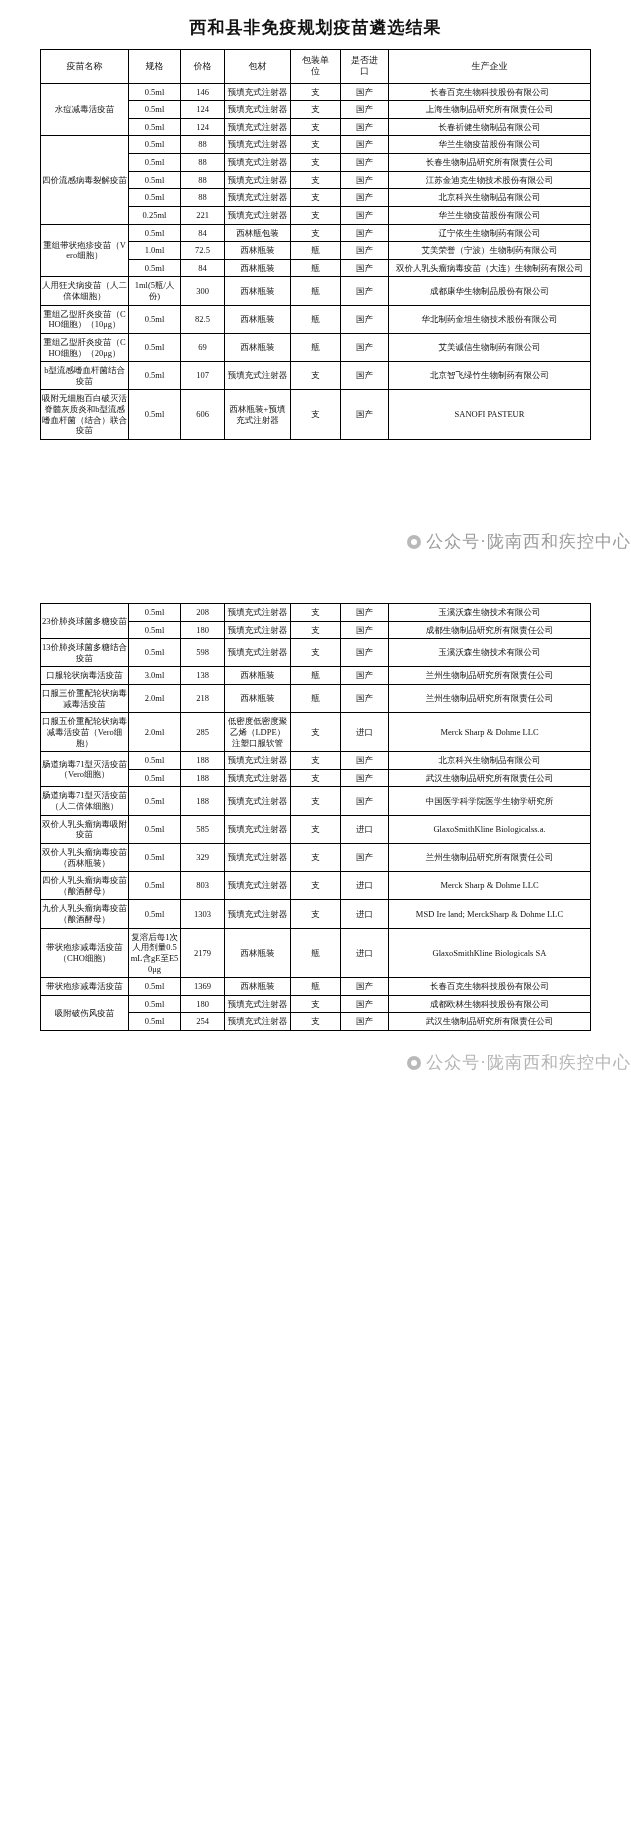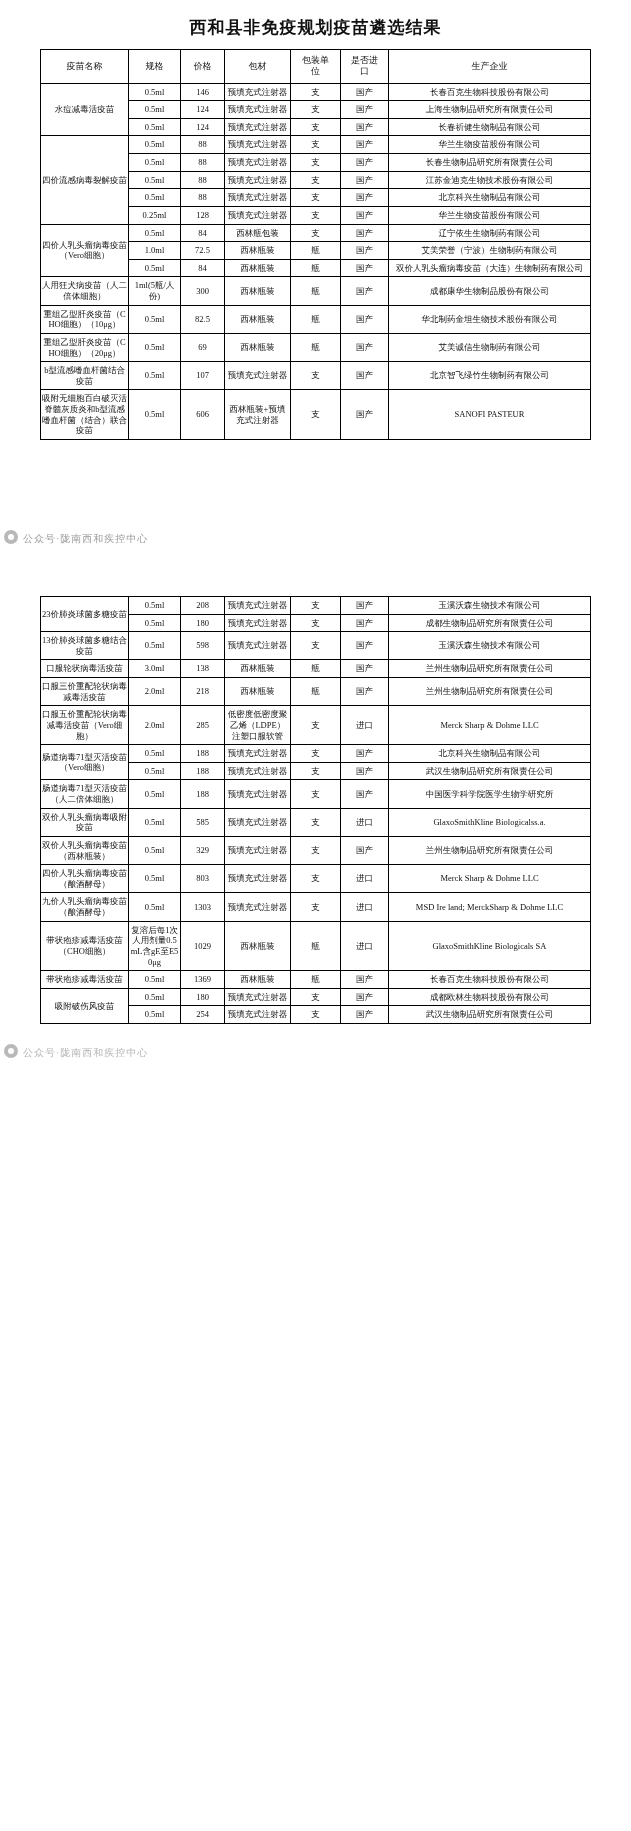--- a/index.html
+++ b/index.html
@@ -56,24 +56,24 @@
   }
   .col-name  { width: 88px; }
   .col-spec  { width: 52px; }
   .col-price { width: 44px; }
   .col-pack  { width: 66px; }
   .col-unit  { width: 50px; }
   .col-imp   { width: 48px; }
   .col-maker { width: auto; }
 
   .watermark {
-    text-align: left;
+    text-align: right;
     color: #9b9b9b;
-    font-size: 10px;
-    padding: 26px 0 10px 4px;
+    font-size: 17px;
+    padding: 26px 0 10px 12px;
     letter-spacing: 1px;
   }
   .watermark .wm-logo {
     display: inline-block;
     width: 14px;
     height: 14px;
     border-radius: 50%;
     background: #b9b9b9;
     vertical-align: -2px;
     margin-right: 5px;
@@ -174,28 +174,28 @@
           <tr>
             <td>0.5ml</td>
             <td>88</td>
             <td>预填充式注射器</td>
             <td>支</td>
             <td>国产</td>
             <td class="maker">北京科兴生物制品有限公司</td>
           </tr>
           <tr>
             <td>0.25ml</td>
-            <td>128</td>
+            <td>221</td>
             <td>预填充式注射器</td>
             <td>支</td>
             <td>国产</td>
             <td class="maker">华兰生物疫苗股份有限公司</td>
           </tr>
           <tr>
-            <td class="name" rowspan="3">四价人乳头瘤病毒疫苗（Vero细胞）</td>
+            <td class="name" rowspan="3">重组带状疱疹疫苗（Vero细胞）</td>
             <td>0.5ml</td>
             <td>84</td>
             <td>西林瓶包装</td>
             <td>支</td>
             <td>国产</td>
             <td class="maker">辽宁依生生物制药有限公司</td>
           </tr>
           <tr>
             <td>1.0ml</td>
             <td>72.5</td>
@@ -392,21 +392,21 @@
             <td>0.5ml</td>
             <td>1303</td>
             <td>预填充式注射器</td>
             <td>支</td>
             <td>进口</td>
             <td class="maker">MSD Ire land; MerckSharp &amp; Dohme LLC</td>
           </tr>
           <tr>
             <td class="name">带状疱疹减毒活疫苗（CHO细胞）</td>
             <td>复溶后每1次人用剂量0.5mL含gE至E50μg</td>
-            <td>1029</td>
+            <td>2179</td>
             <td>西林瓶装</td>
             <td>瓶</td>
             <td>进口</td>
             <td class="maker">GlaxoSmithKline Biologicals SA</td>
           </tr>
           <tr>
             <td class="name">带状疱疹减毒活疫苗</td>
             <td>0.5ml</td>
             <td>1369</td>
             <td>西林瓶装</td>

